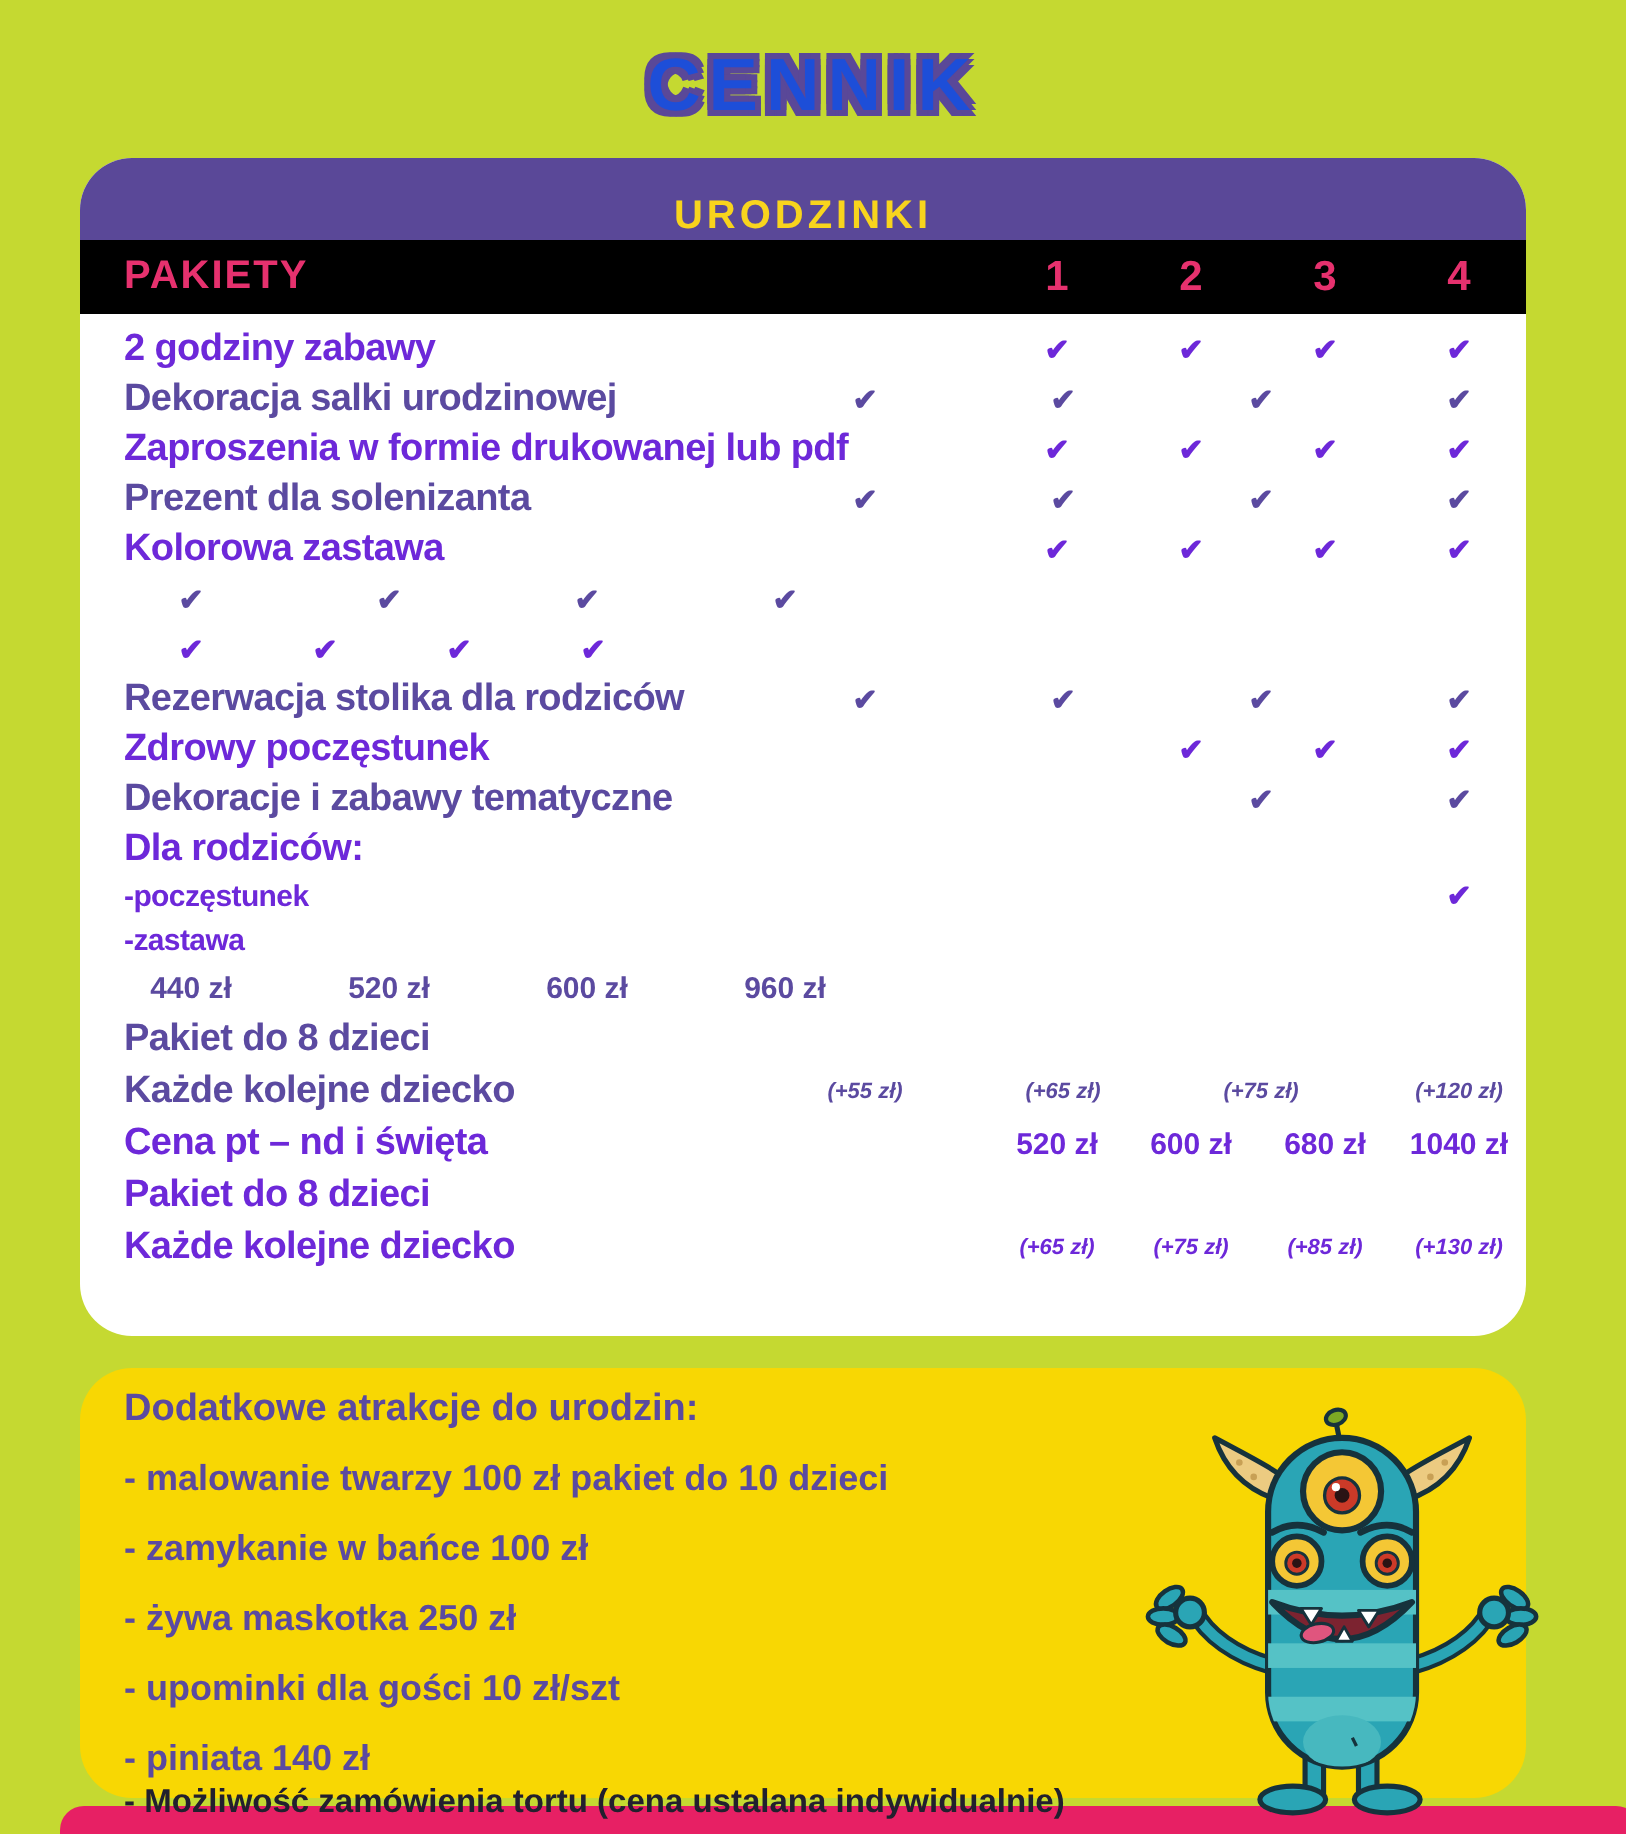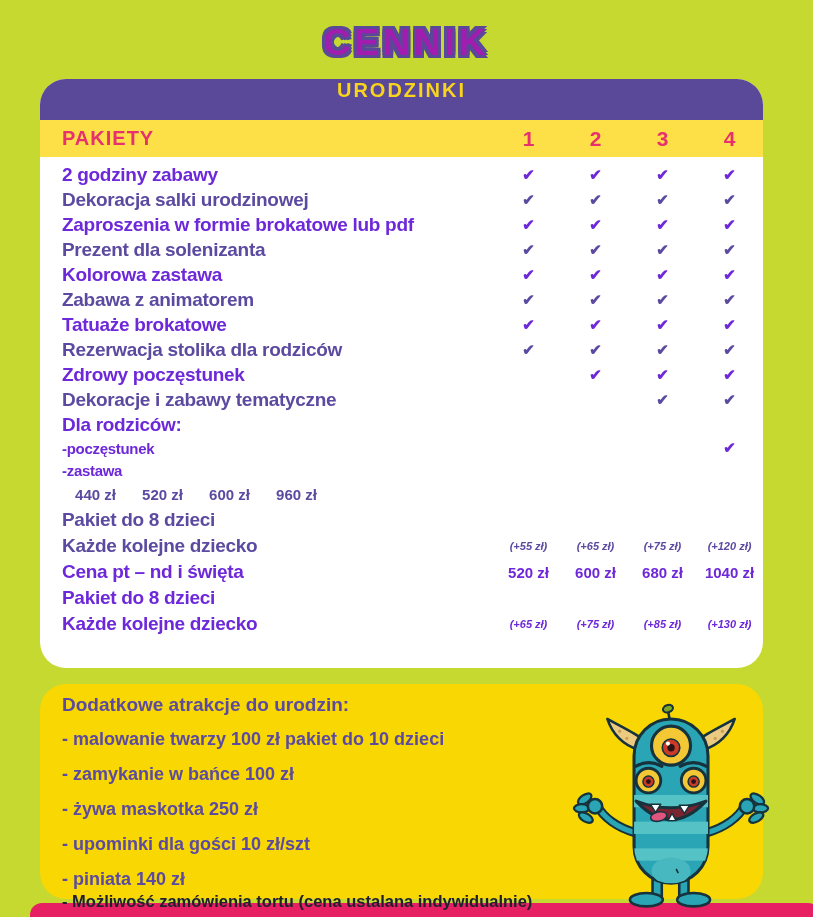--- a/index.html
+++ b/index.html
@@ -3,45 +3,45 @@
 <meta charset="utf-8">
 <style>
   html,body{margin:0;padding:0;}
   .canvas{
     position:relative;width:813px;height:917px;background:#c5d931;
     overflow:hidden;font-family:"Liberation Sans",sans-serif;
   }
   
   .cennik{
     position:absolute;top:22px;left:0;width:100%;margin:0;text-align:center;
-    font-size:37px;font-weight:900;letter-spacing:4px;color:#a21caf;
+    font-size:37px;font-weight:900;letter-spacing:4px;color:#1d4ed8;
     text-shadow:-3px -3px 0 #5a4898,3px -3px 0 #5a4898,-3px 3px 0 #5a4898,3px 3px 0 #5a4898,
                 -3px 0 0 #5a4898,3px 0 0 #5a4898,0 -3px 0 #5a4898,0 3px 0 #5a4898;
   }
   
   .card{
     position:absolute;left:40px;top:79px;width:723px;height:589px;
     background:#ffffff;border-radius:26px;overflow:hidden;
   }
   .card-header{
-    height:41px;background:#5a4898;color:#f8d41d;display:flex;align-items:flex-start;
+    height:41px;background:#5a4898;color:#f8d41d;display:flex;align-items:flex-end;
     justify-content:center;font-weight:bold;font-size:20px;letter-spacing:2px;
   }
   .table-head{
-    height:37px;background:#fde047;display:flex;align-items:center;
+    height:37px;background:#000000;display:flex;align-items:center;
     padding-left:22px;color:#e6316e;font-weight:bold;
   }
   .th-label{flex:1;font-size:20px;letter-spacing:1px;}
   .cell{width:67px;flex:none;text-align:center;white-space:nowrap;}
   .col-num{font-size:21px;}
   .tbody{padding:5px 0 0 22px;}
   .row{display:flex;align-items:center;height:25px;font-weight:bold;}
   .row .label{flex:1;font-size:19px;letter-spacing:-0.3px;white-space:nowrap;}
   .row.pink{color:#6d28d9;}
-  .row.purple{color:#5b4aa0;}
+  .row.purple{color:#5b4aa0;gap:32px;}
   .check{font-size:15px;}
   .row.sub{height:22px;}
   .row.sub .label{font-size:15px;}
   .price-row{height:26px;}
   .price-row .price{font-size:15px;font-weight:bold;}
   .small-price .price{font-size:11px;font-style:italic;}
   
   .extras{
     position:absolute;left:40px;top:684px;width:723px;height:215px;
     background:#f8d703;border-radius:26px;box-sizing:border-box;
@@ -88,49 +88,47 @@
         <span class="cell check">✔</span>
       </div>
       <div class="row purple">
         <span class="label">Dekoracja salki urodzinowej</span>
         <span class="cell check">✔</span>
         <span class="cell check">✔</span>
         <span class="cell check">✔</span>
         <span class="cell check">✔</span>
       </div>
       <div class="row pink">
-        <span class="label">Zaproszenia w formie brokatowe lub pdf</span>
+        <span class="label">Zaproszenia w formie drukowanej lub pdf</span>
         <span class="cell check">✔</span>
         <span class="cell check">✔</span>
         <span class="cell check">✔</span>
         <span class="cell check">✔</span>
       </div>
       <div class="row purple">
         <span class="label">Prezent dla solenizanta</span>
         <span class="cell check">✔</span>
         <span class="cell check">✔</span>
         <span class="cell check">✔</span>
         <span class="cell check">✔</span>
       </div>
       <div class="row pink">
         <span class="label">Kolorowa zastawa</span>
         <span class="cell check">✔</span>
         <span class="cell check">✔</span>
         <span class="cell check">✔</span>
         <span class="cell check">✔</span>
       </div>
       <div class="row purple">
-        <span class="label">Zabawa z animatorem</span>
-        <span class="cell check">✔</span>
-        <span class="cell check">✔</span>
-        <span class="cell check">✔</span>
-        <span class="cell check">✔</span>
-      </div>
-      <div class="row pink">
-        <span class="label">Tatuaże brokatowe</span>
+        <span class="cell check">✔</span>
+        <span class="cell check">✔</span>
+        <span class="cell check">✔</span>
+        <span class="cell check">✔</span>
+      </div>
+      <div class="row pink">
         <span class="cell check">✔</span>
         <span class="cell check">✔</span>
         <span class="cell check">✔</span>
         <span class="cell check">✔</span>
       </div>
       <div class="row purple">
         <span class="label">Rezerwacja stolika dla rodziców</span>
         <span class="cell check">✔</span>
         <span class="cell check">✔</span>
         <span class="cell check">✔</span>

